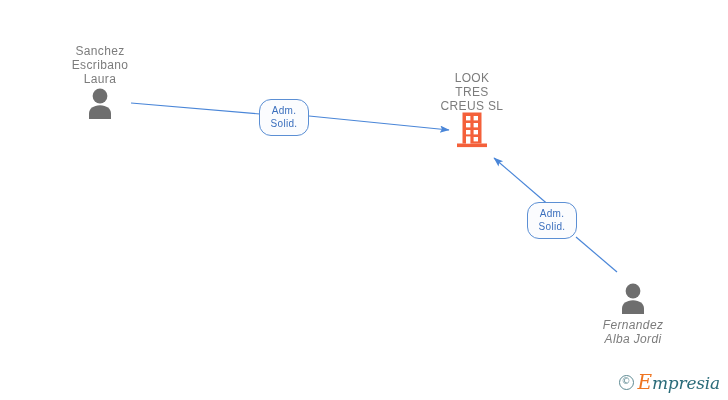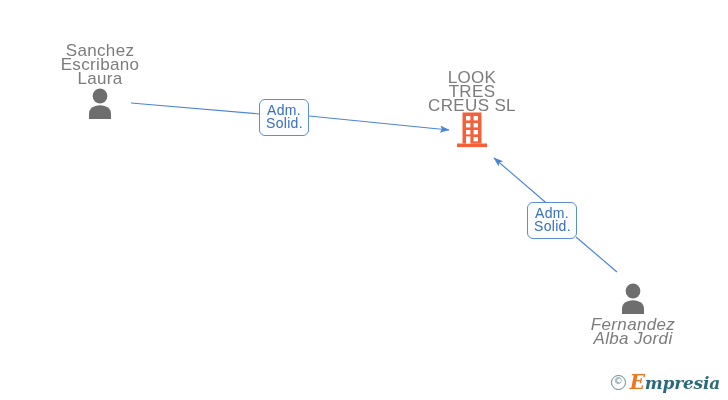--- a/index.html
+++ b/index.html
@@ -26,21 +26,21 @@
   .node {
     position: absolute;
     width: 0;
     height: 0;
   }
   .node-label {
     position: absolute;
     width: 160px;
     left: -80px;
     text-align: center;
-    font-size: 17px;
+    font-size: 12px;
     line-height: 14px;
     color: #7c7c7c;
     letter-spacing: 0.35px;
     white-space: pre-line;
     pointer-events: none;
   }
   .label-above { bottom: 17px; }
   .label-below { top: 20px; font-style: italic; }
 
   .person-icon {
@@ -56,24 +56,24 @@
     top: -18px;
     width: 32px;
     height: 36px;
   }
 
   
   .chip {
     position: absolute;
     box-sizing: border-box;
     border: 1px solid #5b8fd4;
-    border-radius: 6px;
+    border-radius: 12px;
     background: #fbfcfe;
     color: #3b6fbd;
-    font-size: 14px;
+    font-size: 10px;
     line-height: 13px;
     text-align: center;
     padding: 4px 6px 5px 6px;
     white-space: pre-line;
     letter-spacing: 0.3px;
   }
 
   
   #watermark {
     position: absolute;
@@ -92,21 +92,21 @@
     border-radius: 50%;
     color: #5e8a93;
     font-size: 9px;
     line-height: 11px;
     text-align: center;
     font-family: "DejaVu Sans", sans-serif;
   }
   #watermark .wm-text {
     font-family: "DejaVu Serif", serif;
     font-style: italic;
-    font-weight: bold;
+    font-weight: normal;
     font-size: 17px;
     letter-spacing: -0.2px;
     color: #2a6b79;
   }
   #watermark .wm-text .wm-e {
     color: #ef7521;
     font-size: 20px;
   }
 </style>
 </head>

